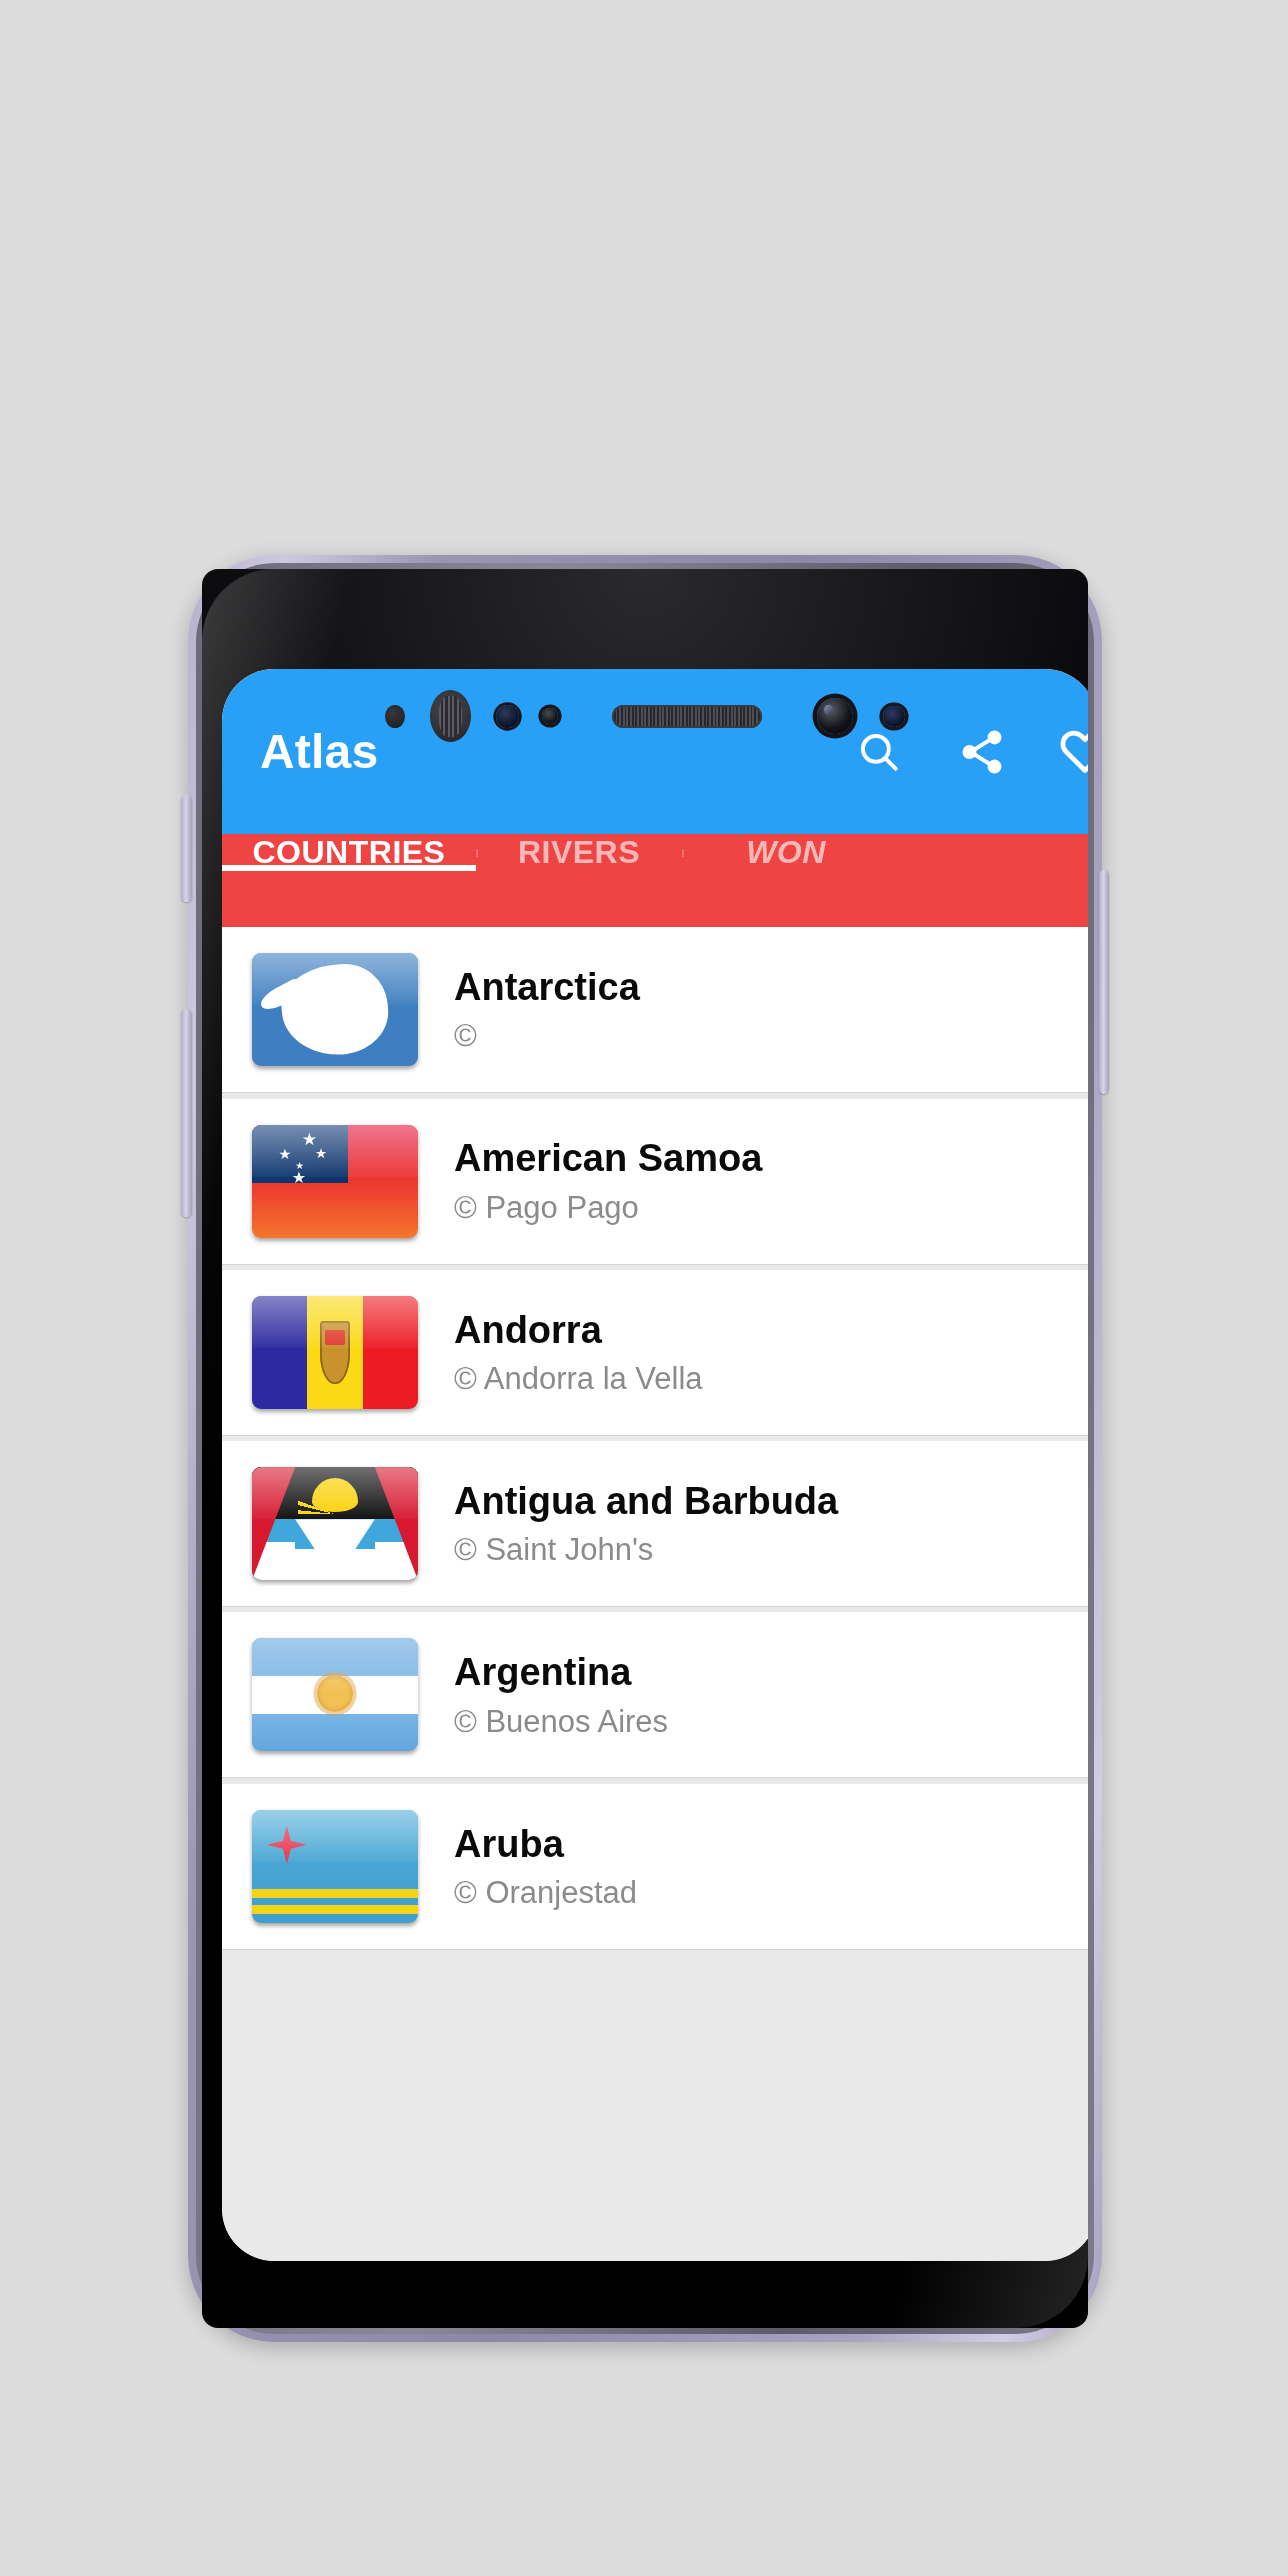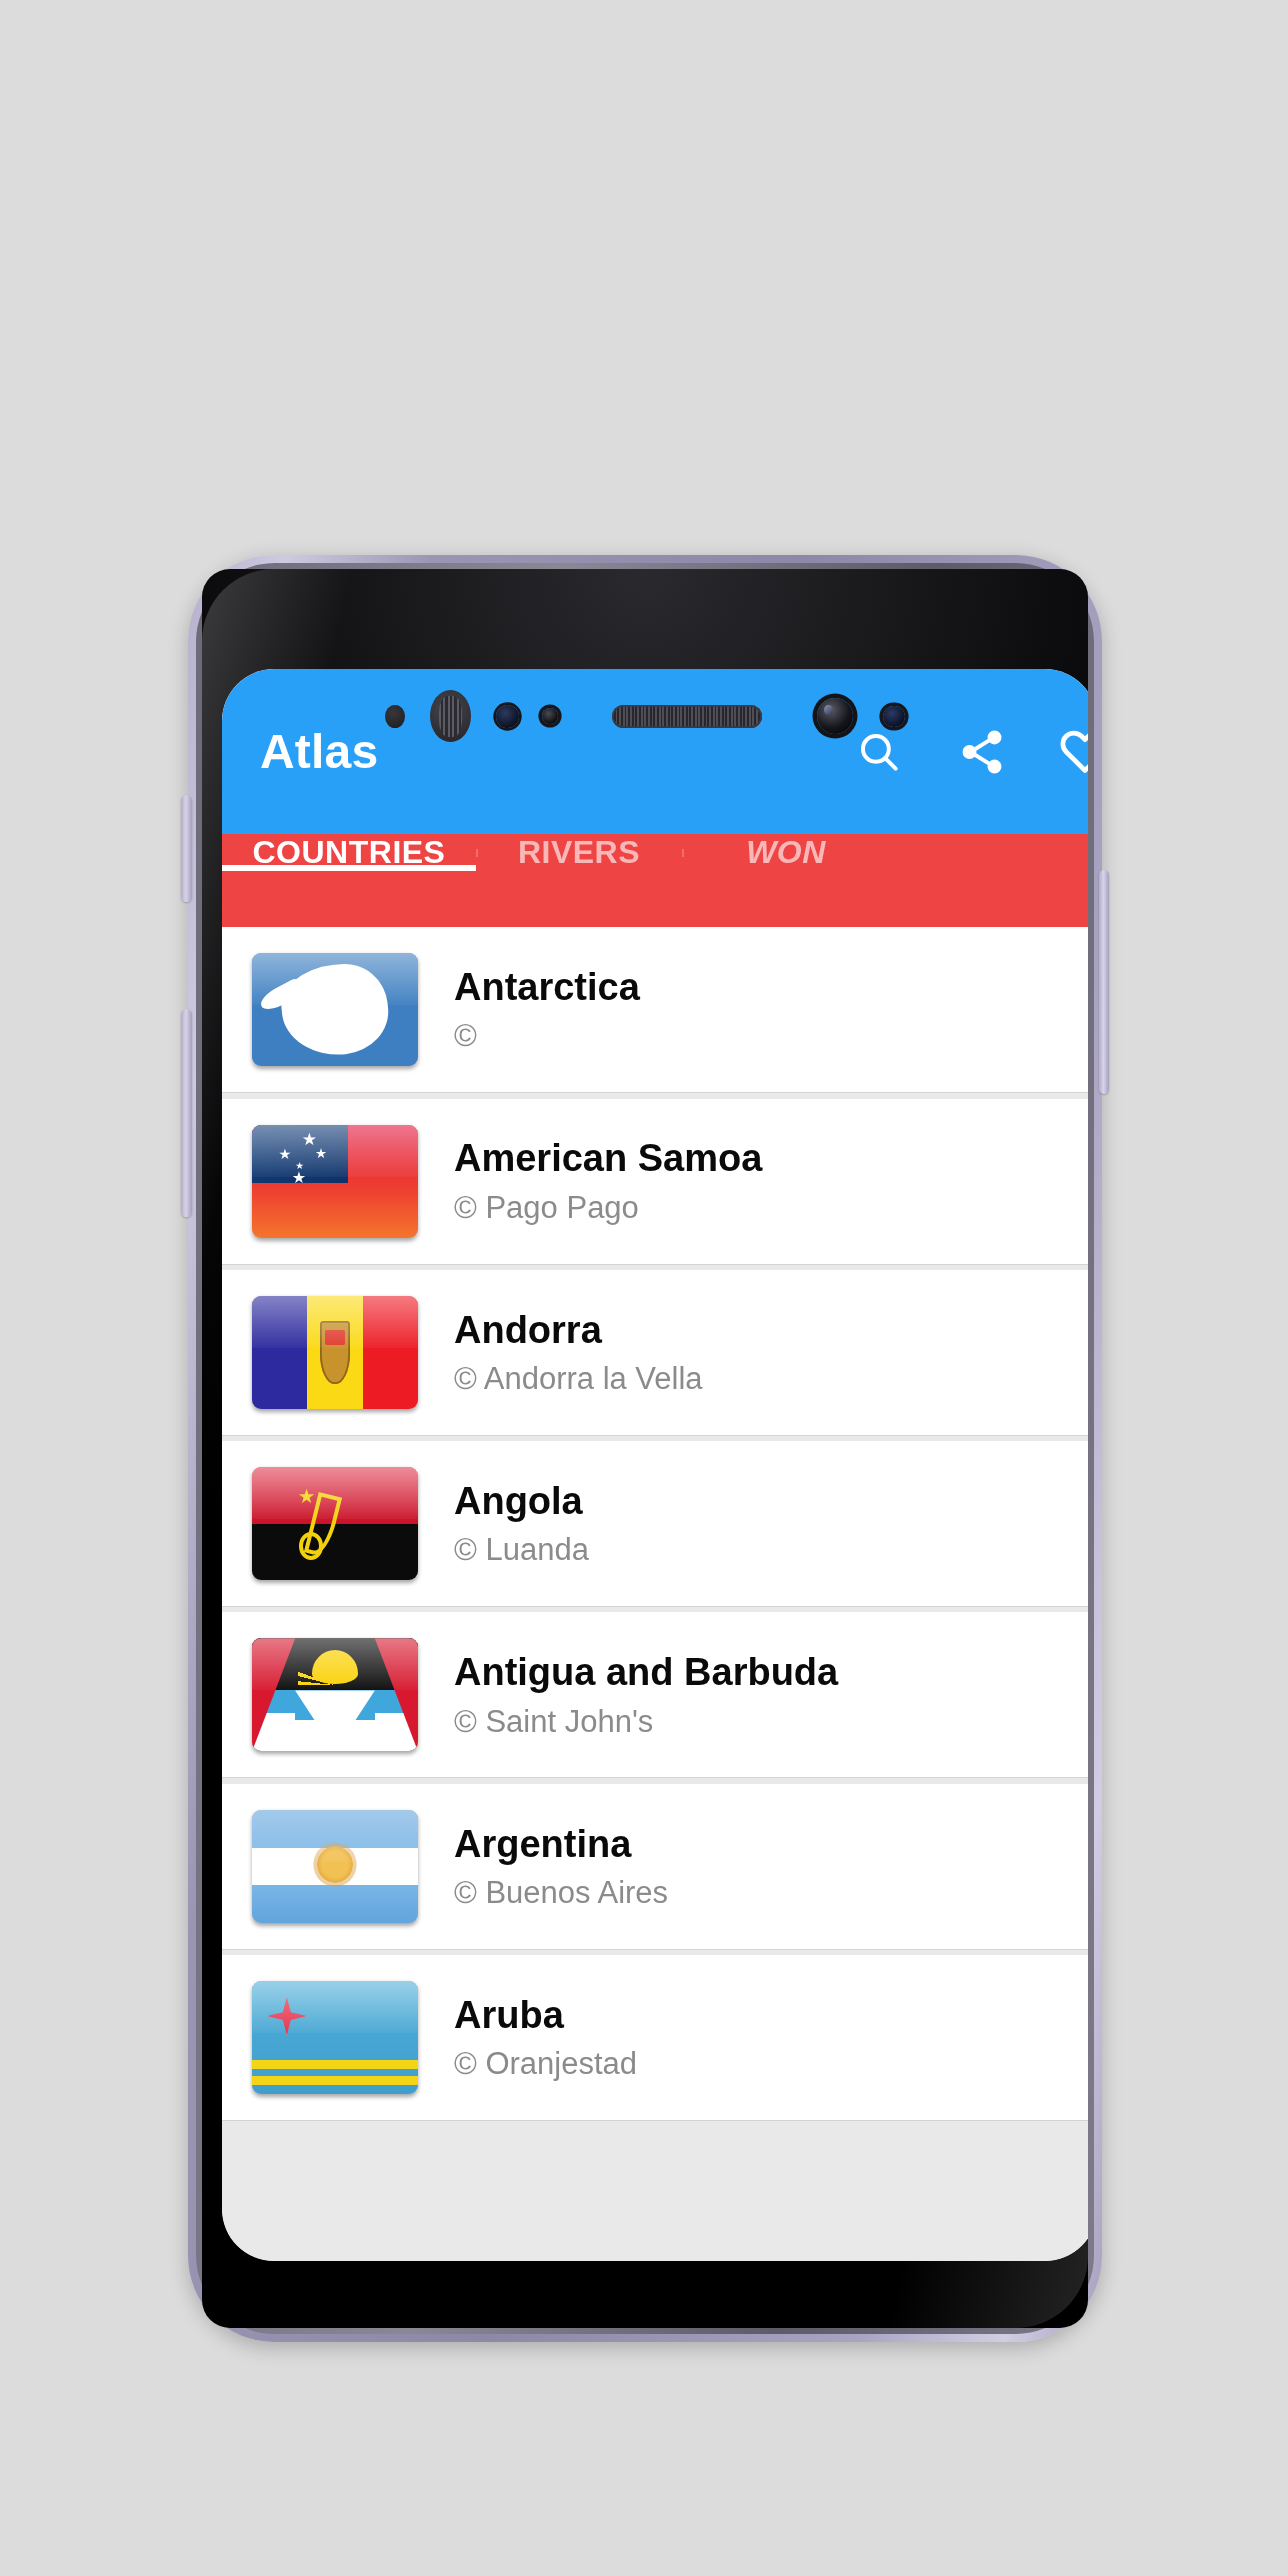--- a/index.html
+++ b/index.html
@@ -57,21 +57,21 @@
     position: absolute;
     inset: 8px;
     border-radius: 79px;
     background: linear-gradient(95deg, #6c6a78 0%, #8b8896 35%, #5d5b68 70%, #7d7b8a 100%);
   }
 
   
   .device-glass {
     position: absolute;
     left: 14.3px; top: 14.3px; right: 14.3px; bottom: 14.3px;
-    border-radius: 28px;
+    border-radius: 16px;
     background:
       radial-gradient(120% 60% at 50% 0%, #2a2a2e 0%, #0b0b0d 42%, #000 100%);
     overflow: hidden;
   }
   .glass-sheen {
     position: absolute;
     inset: 0;
     border-radius: 72px;
     background: linear-gradient(102deg,
         rgba(255,255,255,.20) 0%, rgba(255,255,255,0) 12%,
@@ -493,38 +493,20 @@
                   <span class="arms"></span>
                 </div>
                 <div class="gloss"></div>
               </div>
               <div class="row-text">
                 <div class="row-name">Andorra</div>
                 <div class="row-cap">© Andorra la Vella</div>
               </div>
             </div>
 
-            <div class="row">
-              <div class="flag">
-                <div class="fl f-angola">
-                  <span class="top"></span>
-                    <span class="bot"></span>
-                  <span class="emb">
-                    <span class="mach"></span>
-                    <span class="gear"></span>
-                    <span class="star star-glyph" style="position:absolute;left:2%;top:-4%;color:#f4d10d;font-size:19.7px;">★</span>
-                  </span>
-                </div>
-                <div class="gloss"></div>
-              </div>
-              <div class="row-text">
-                <div class="row-name">Angola</div>
-                <div class="row-cap">© Luanda</div>
-              </div>
-            </div>
 
 
             <div class="row">
               <div class="flag">
                 <div class="fl f-antigua">
                   <span class="sunband"></span>
                   <span class="sunrays"></span>
                   <span class="sun"></span>
                   <span class="blue"></span>
                   <span class="white"></span>

